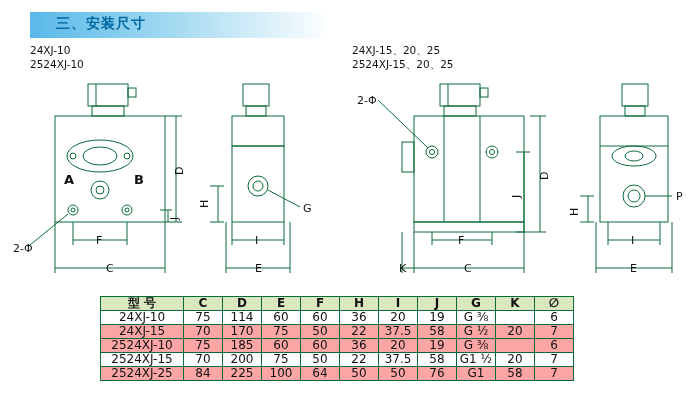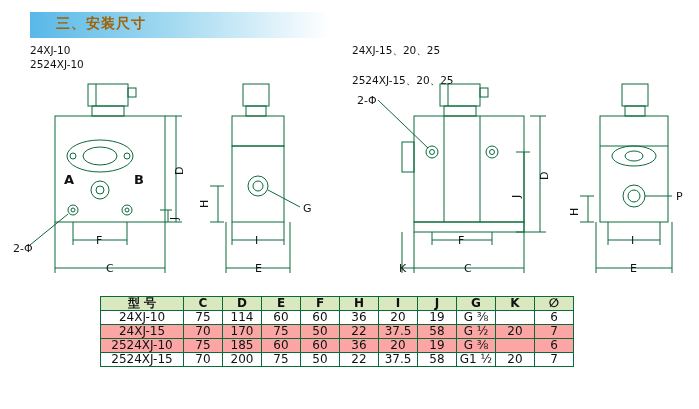--- a/index.html
+++ b/index.html
@@ -12,34 +12,34 @@
   }
   .page{position:absolute;left:0;top:0;width:699px;height:409px;}
 
   
   .banner{
     position:absolute;left:30px;top:12px;width:300px;height:26px;
     background:linear-gradient(to right,#58b8e8 0%,#9fd8f0 45%,#ffffff 100%);
   }
   .banner-text{
     position:absolute;left:56px;top:15px;
-    font-size:14px;font-weight:bold;color:#a16207;
+    font-size:14px;font-weight:bold;color:#0369a1;
     letter-spacing:1px;
     font-family:"DejaVu Sans", sans-serif;
   }
 
   
   .cap{
     position:absolute;font-size:10.5px;color:#111;white-space:nowrap;
     font-family:"DejaVu Sans", sans-serif;
   }
   .cap.l1{left:30px;top:44px;}
   .cap.l2{left:30px;top:58px;}
   .cap.r1{left:352px;top:44px;}
-  .cap.r2{left:352px;top:58px;margin-top:16px;}
+  .cap.r2{left:352px;top:58px;}
 
   
   svg.draw{position:absolute;left:0;top:0;}
 
   
   .tbl{
     position:absolute;left:100px;top:296px;
     border-collapse:collapse;
     font-size:12px;
     font-family:"DejaVu Sans", sans-serif;
@@ -289,16 +289,29 @@
         <td class="v">200</td>
         <td class="v">75</td>
         <td class="v">50</td>
         <td class="v">22</td>
         <td class="v">37.5</td>
         <td class="v">58</td>
         <td class="v">G1 ½</td>
         <td class="v">20</td>
         <td class="v">7</td>
       </tr>
+      <tr class="alt">
+        <td class="name">2524XJ-25</td>
+        <td class="v">84</td>
+        <td class="v">225</td>
+        <td class="v">100</td>
+        <td class="v">64</td>
+        <td class="v">50</td>
+        <td class="v">50</td>
+        <td class="v">76</td>
+        <td class="v">G1</td>
+        <td class="v">58</td>
+        <td class="v">7</td>
+      </tr>
     </tbody>
   </table>
 
 </div>
 
 </body></html>

